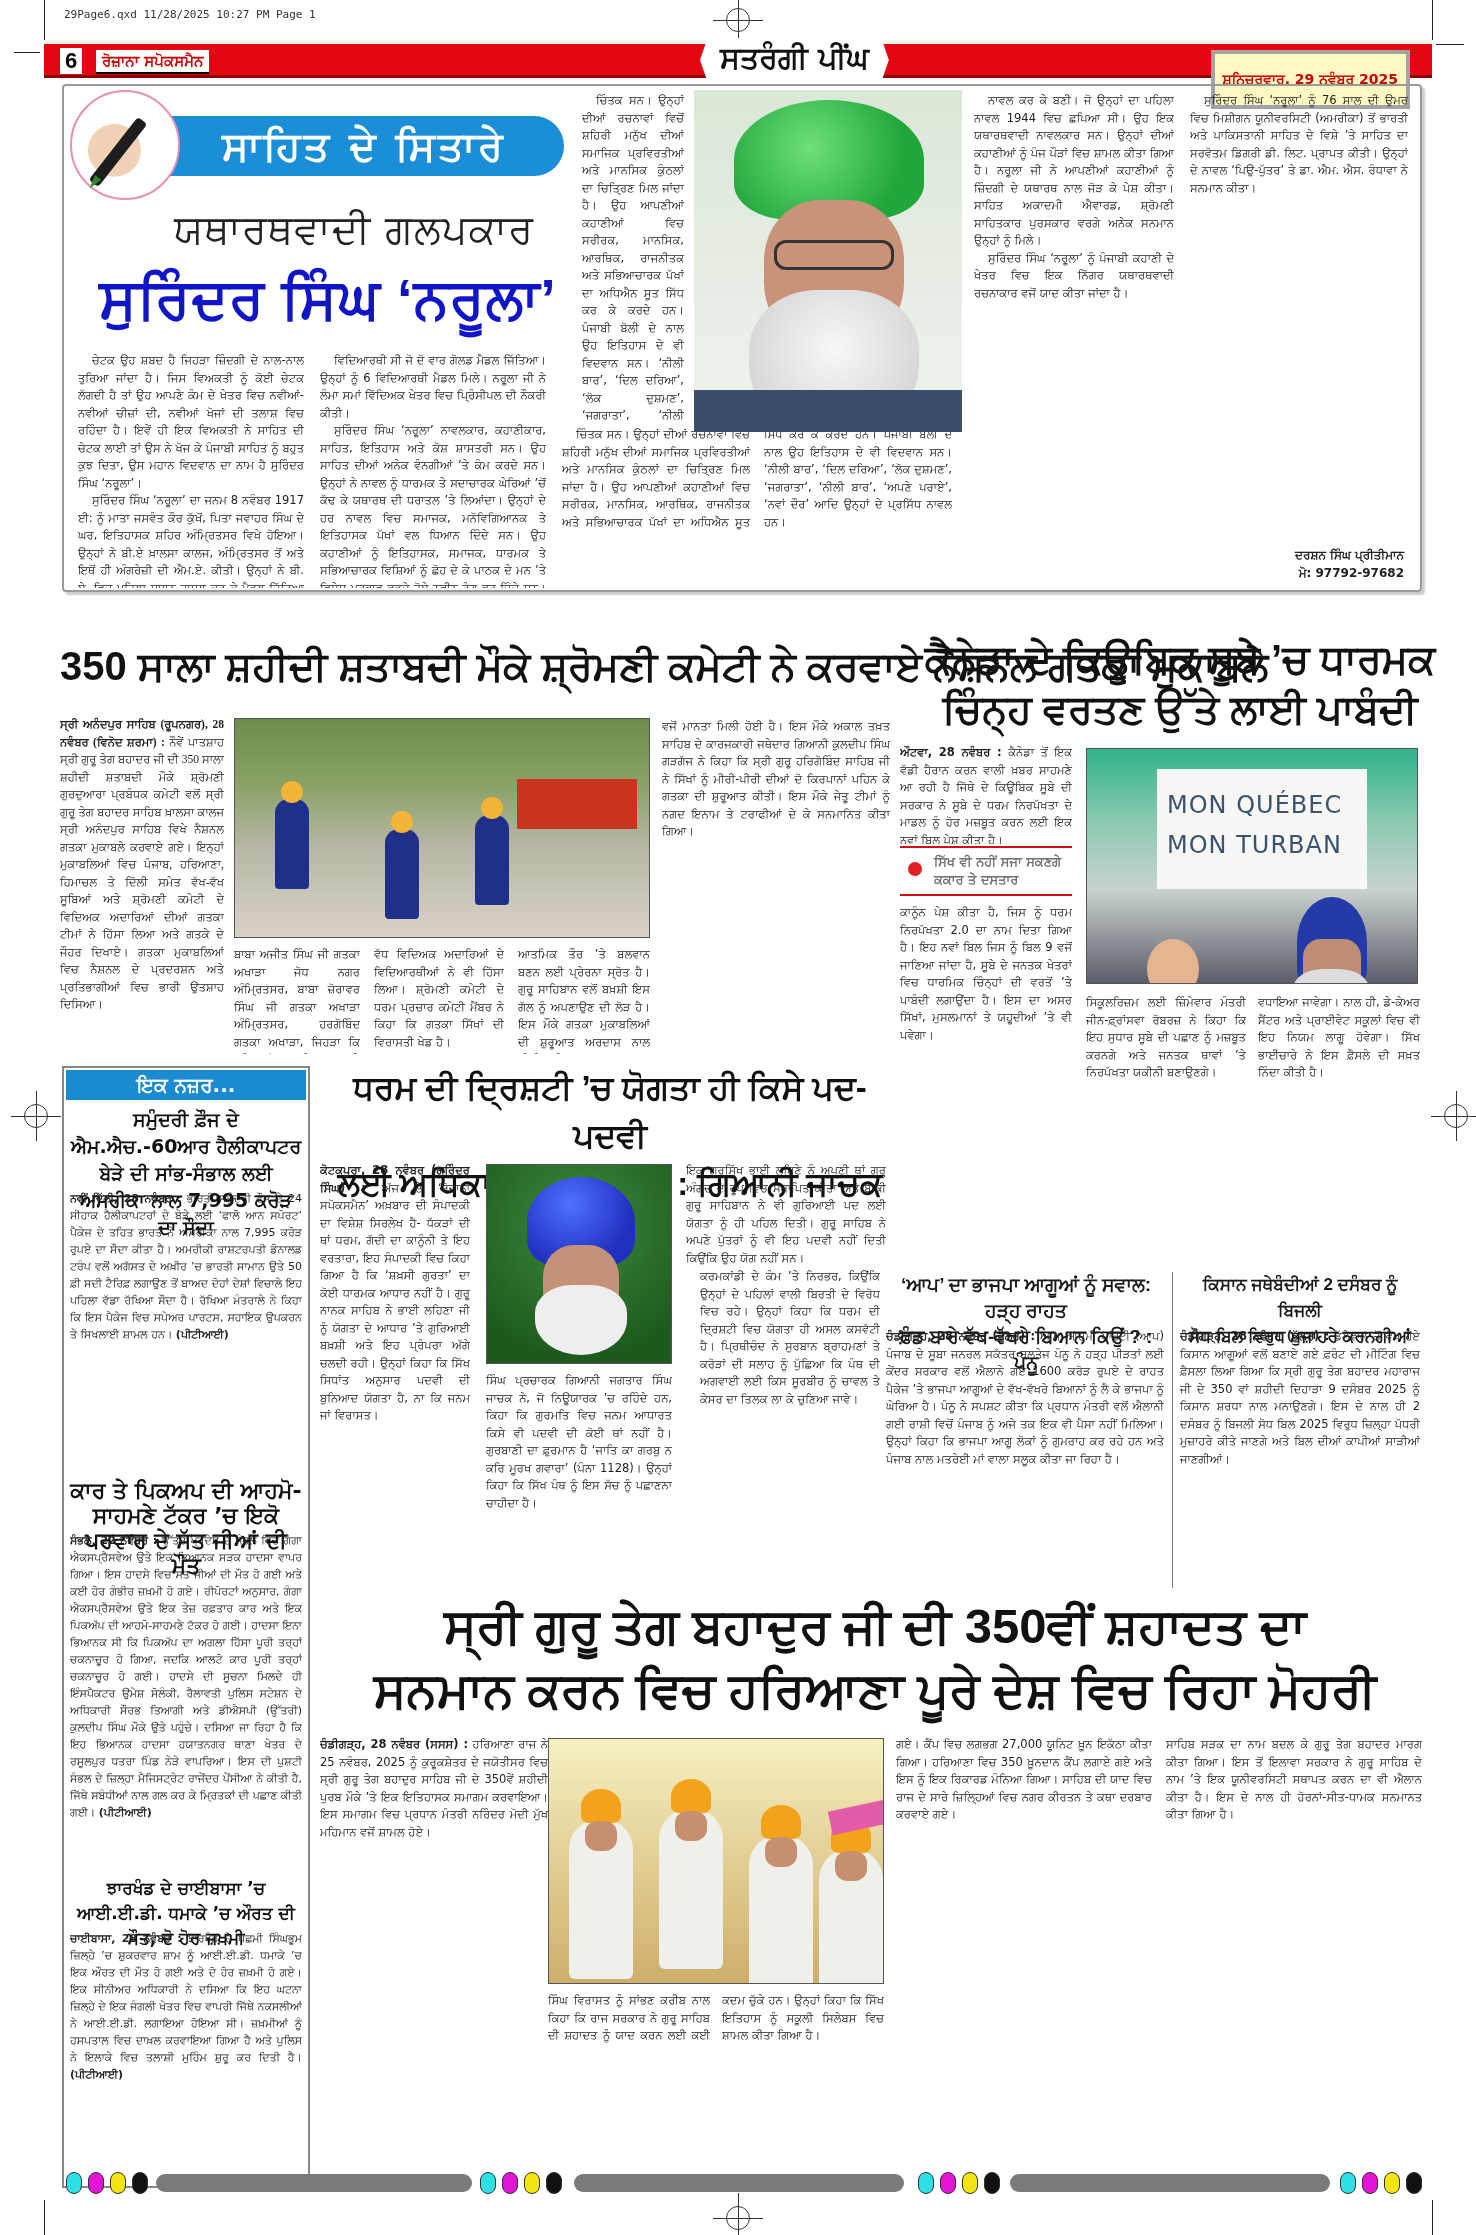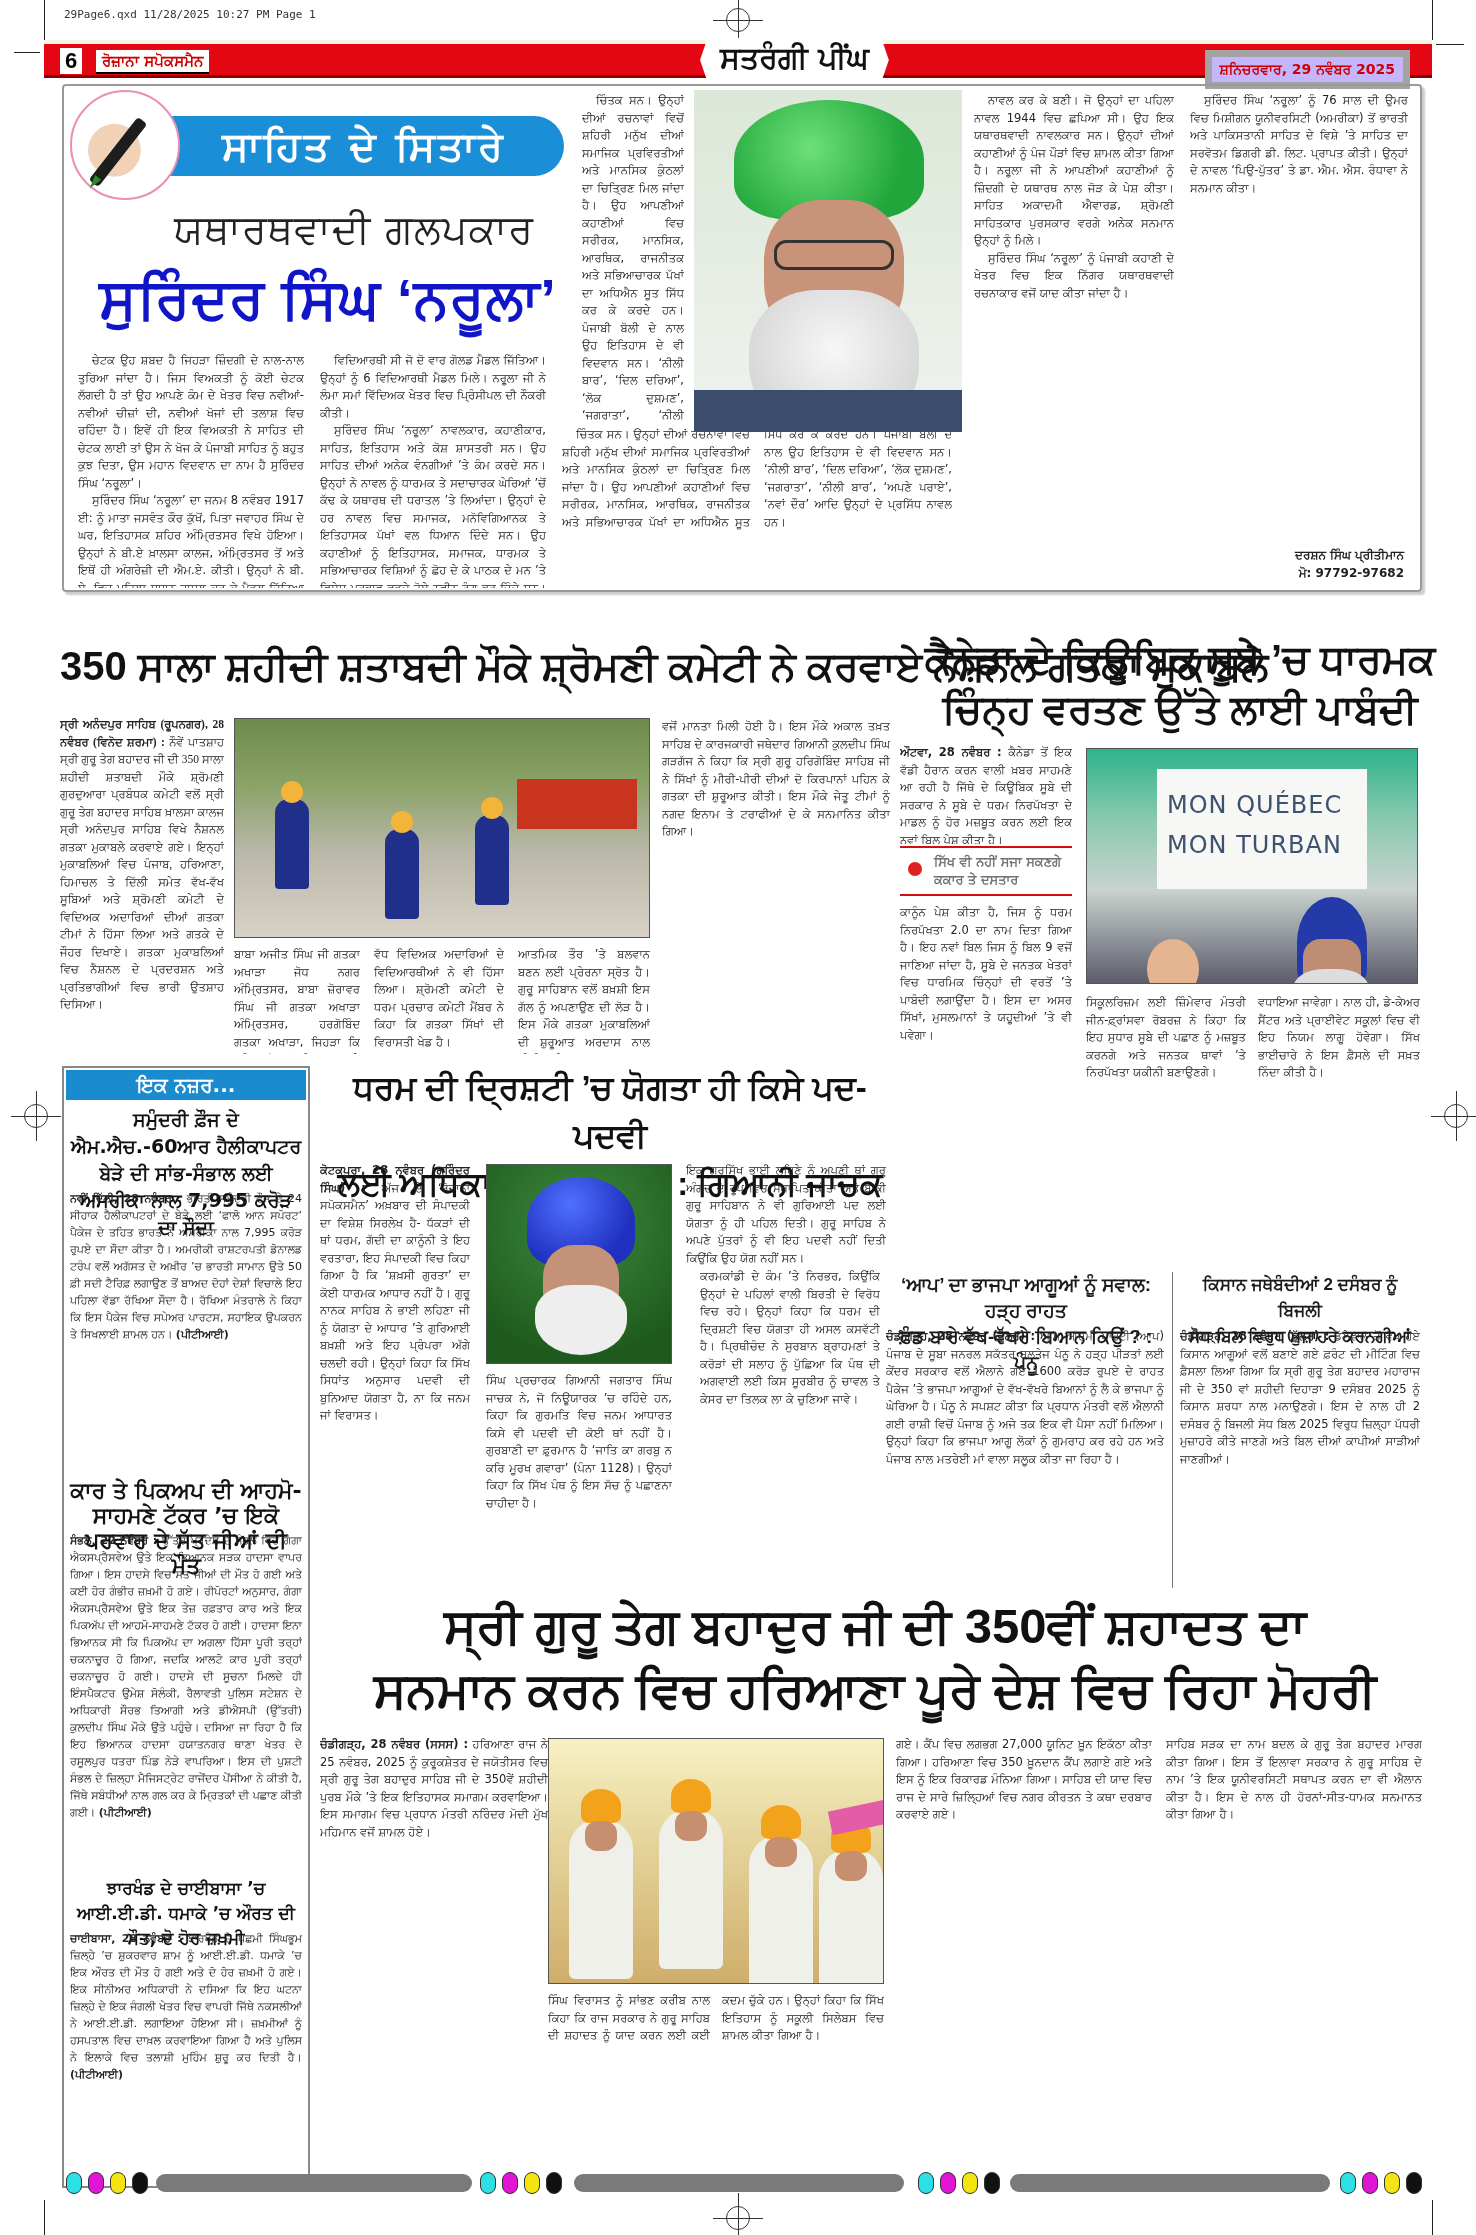--- a/index.html
+++ b/index.html
@@ -12,21 +12,21 @@
   .reg::before, .reg::after { content: ""; position: absolute; background: #333; }
   .reg::before { left: -14px; right: -14px; top: 11px; height: 1px; }
   .reg::after { top: -14px; bottom: -14px; left: 11px; width: 1px; }
 
   
   .masthead { position: absolute; left: 44px; top: 44px; width: 1388px; height: 34px; background: #e30613; border-bottom: 3px solid #8a0000; }
   .mh-top { position: absolute; left: 44px; top: 40px; width: 1388px; height: 5px; background: #f3f6e6; }
   .pgnum { position: absolute; left: 16px; top: 4px; width: 22px; height: 26px; background: #fff; color: #000; font-weight: bold; font-size: 22px; line-height: 26px; text-align: center; font-family: "Liberation Sans", sans-serif; }
   .paper-name { position: absolute; left: 52px; top: 6px; background: #fff; color: #c00; font-size: 15px; font-weight: bold; padding: 2px 6px; border-bottom: 2px solid #000; }
   .section-title { position: absolute; left: 656px; top: -6px; height: 44px; background: #fff; padding: 2px 20px; font-size: 30px; font-weight: bold; color: #111; clip-path: polygon(4% 0, 96% 0, 100% 50%, 96% 100%, 4% 100%, 0 50%); }
-  .date-box { position: absolute; right: 22px; top: 6px; background: #c4b5fd; color: #c00; font-size: 14px; font-weight: bold; padding: 4px 8px; border: 7px solid #a3a3a3; }
+  .date-box { position: absolute; right: 22px; top: 6px; background: #fef9c3; color: #c00; font-size: 14px; font-weight: bold; padding: 17px 8px; border: 4px solid #a3a3a3; }
 
   
   .txt { font-size: 11.5px; line-height: 17.5px; color: #222; text-align: justify; overflow: hidden; }
   .txt p { text-indent: 14px; }
   .bold-lead { font-weight: bold; }
   .col-rule { position: absolute; width: 1px; background: #777; }
 
   
   .feature { position: absolute; left: 62px; top: 84px; width: 1360px; height: 508px; border: 2px solid #9a9a9a; border-radius: 4px; box-shadow: 3px 3px 2px #ccc; }
   .banner { position: absolute; left: 30px; top: 30px; width: 470px; height: 60px; background: #1a8fd8; border-radius: 30px; color: #fff; font-size: 40px; font-weight: bold; text-align: center; line-height: 60px; letter-spacing: 3px; padding-left: 70px; }

